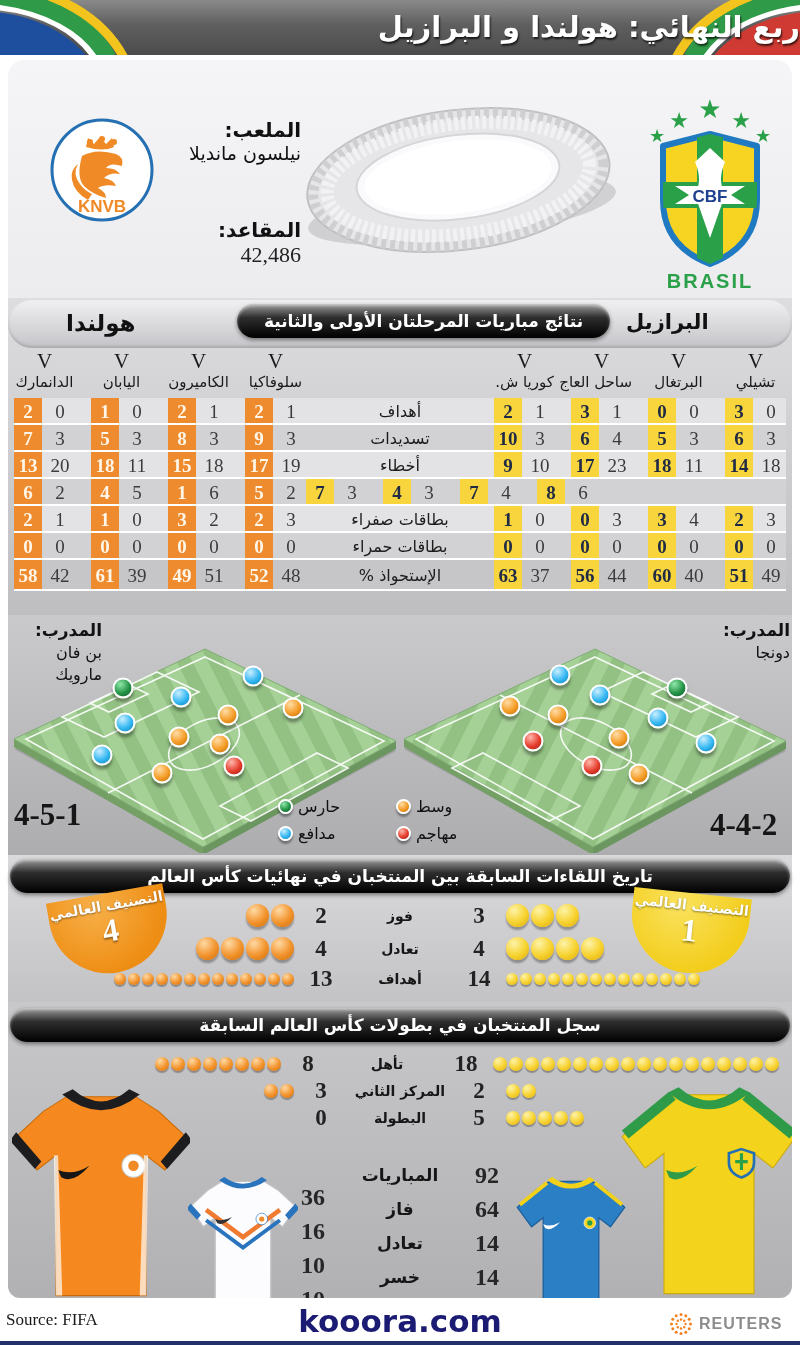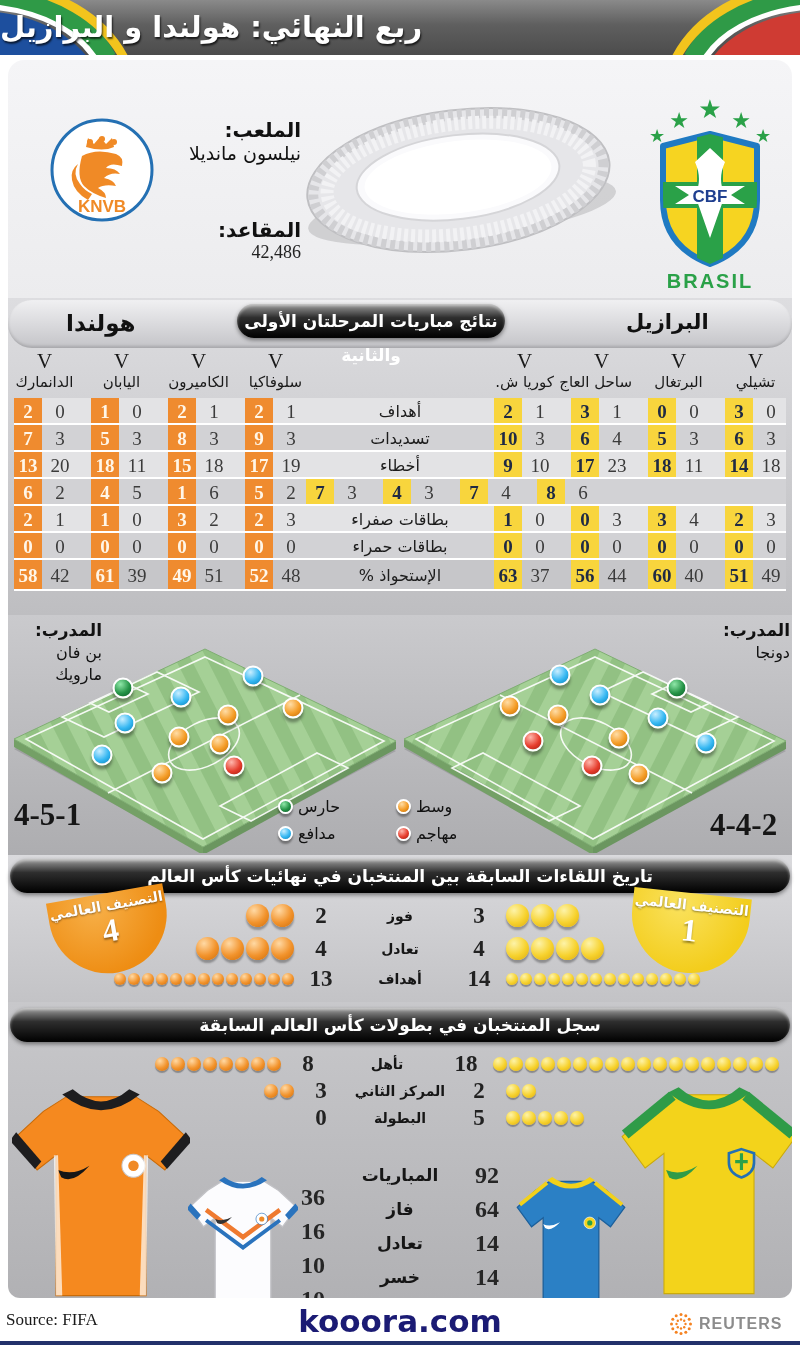--- a/index.html
+++ b/index.html
@@ -2,21 +2,21 @@
 <html><head>
 <meta charset="utf-8">
 <style>
   html,body{margin:0;padding:0;background:#fff;font-family:"DejaVu Sans",sans-serif;}
   #page{position:relative;width:800px;height:1345px;overflow:hidden;background:#fff;}
   [data-interactable]{box-sizing:border-box;}
 
   
   #hdr{position:absolute;left:0;top:0;width:800px;height:55px;
        background:linear-gradient(#8a8a8a,#5f5f5f 45%,#4c4c4c);}
-  #hdr-title{position:absolute;left:0;right:0;top:0;height:39px;line-height:55px;text-align:left;
+  #hdr-title{position:absolute;left:0;right:0;top:0;height:39px;line-height:55px;text-align:right;
        color:#fff;font-size:29px;font-weight:bold;text-shadow:1px 2px 2px rgba(0,0,0,.7);direction:rtl;}
   .flag{position:absolute;top:0;height:55px;}
 
   
   .sec{position:absolute;left:8px;width:784px;}
   #sec-venue{top:60px;height:238px;background:linear-gradient(#f5f5f7,#ececee);border-radius:16px 16px 0 0;}
   #sec-results{top:298px;height:317px;background:linear-gradient(#dddde0,#bebec1);}
   #sec-form{top:615px;height:240px;background:linear-gradient(#cacacd,#adadb0);}
   #sec-history{top:855px;height:147px;background:linear-gradient(#dadadd,#c3c3c6);}
   #sec-record{top:1002px;height:296px;background:linear-gradient(#c8c8cb,#b1b1b4);border-radius:0 0 12px 12px;overflow:hidden;padding-left:19px;}
@@ -27,29 +27,29 @@
         background:linear-gradient(#9e9e9e,#2e2e2e 40%,#000 100%);
         box-shadow:0 2px 4px rgba(0,0,0,.45), inset 0 2px 3px rgba(255,255,255,.45);}
 
   
   #knvb{position:absolute;left:40px;top:56px;}
   #cbf{position:absolute;left:637px;top:30px;}
   #venue-stadium-block{position:absolute;left:168px;top:58px;width:125px;text-align:right;direction:rtl;}
   #venue-seats-block{position:absolute;left:168px;top:158px;width:125px;text-align:right;direction:rtl;}
   .v-lab{font-weight:bold;font-size:20px;color:#111;}
   .v-val{font-size:19px;color:#111;}
-  .v-num{font-family:"Liberation Serif",serif;font-size:18px;color:#222;direction:ltr;}
+  .v-num{font-family:"Liberation Serif",serif;font-size:22px;color:#222;direction:ltr;}
   #stadium{position:absolute;left:286px;top:20px;}
 
   
   #teams-bar{position:absolute;left:0;top:2px;width:784px;height:48px;border-radius:26px;
      background:linear-gradient(#f0f0f2,#c4c4c8);box-shadow:inset 0 -2px 3px rgba(0,0,0,.15);}
   #team-ned{position:absolute;left:58px;top:10px;font-size:23px;font-weight:bold;color:#111;direction:rtl;}
   #team-bra{position:absolute;left:618px;top:10px;font-size:21px;font-weight:bold;color:#111;direction:rtl;}
-  #results-pill{left:229px;top:4px;width:268px;}
+  #results-pill{left:229px;top:4px;width:373px;}
   #results-headers{position:absolute;left:0;top:52px;width:784px;display:flex;padding:0 6px;}
   .opp-group{width:61px;margin-right:16px;text-align:center;}
   .opp-group:last-child{margin-right:0;}
   .hdr-spacer{flex:1;}
   .v-mark{font-family:"Liberation Serif",serif;font-size:21px;color:#1a1a1a;line-height:22px;}
   .opp-name{font-size:15px;color:#1a1a1a;white-space:nowrap;line-height:20px;}
   #results-table{position:absolute;left:0;top:100px;width:784px;padding:0 6px;}
   .r-row{display:flex;align-items:stretch;height:27px;line-height:27px;border-bottom:2px solid #fff;
          background:#e3e3e5;}
   .r-alt{background:#d2d2d5;}

